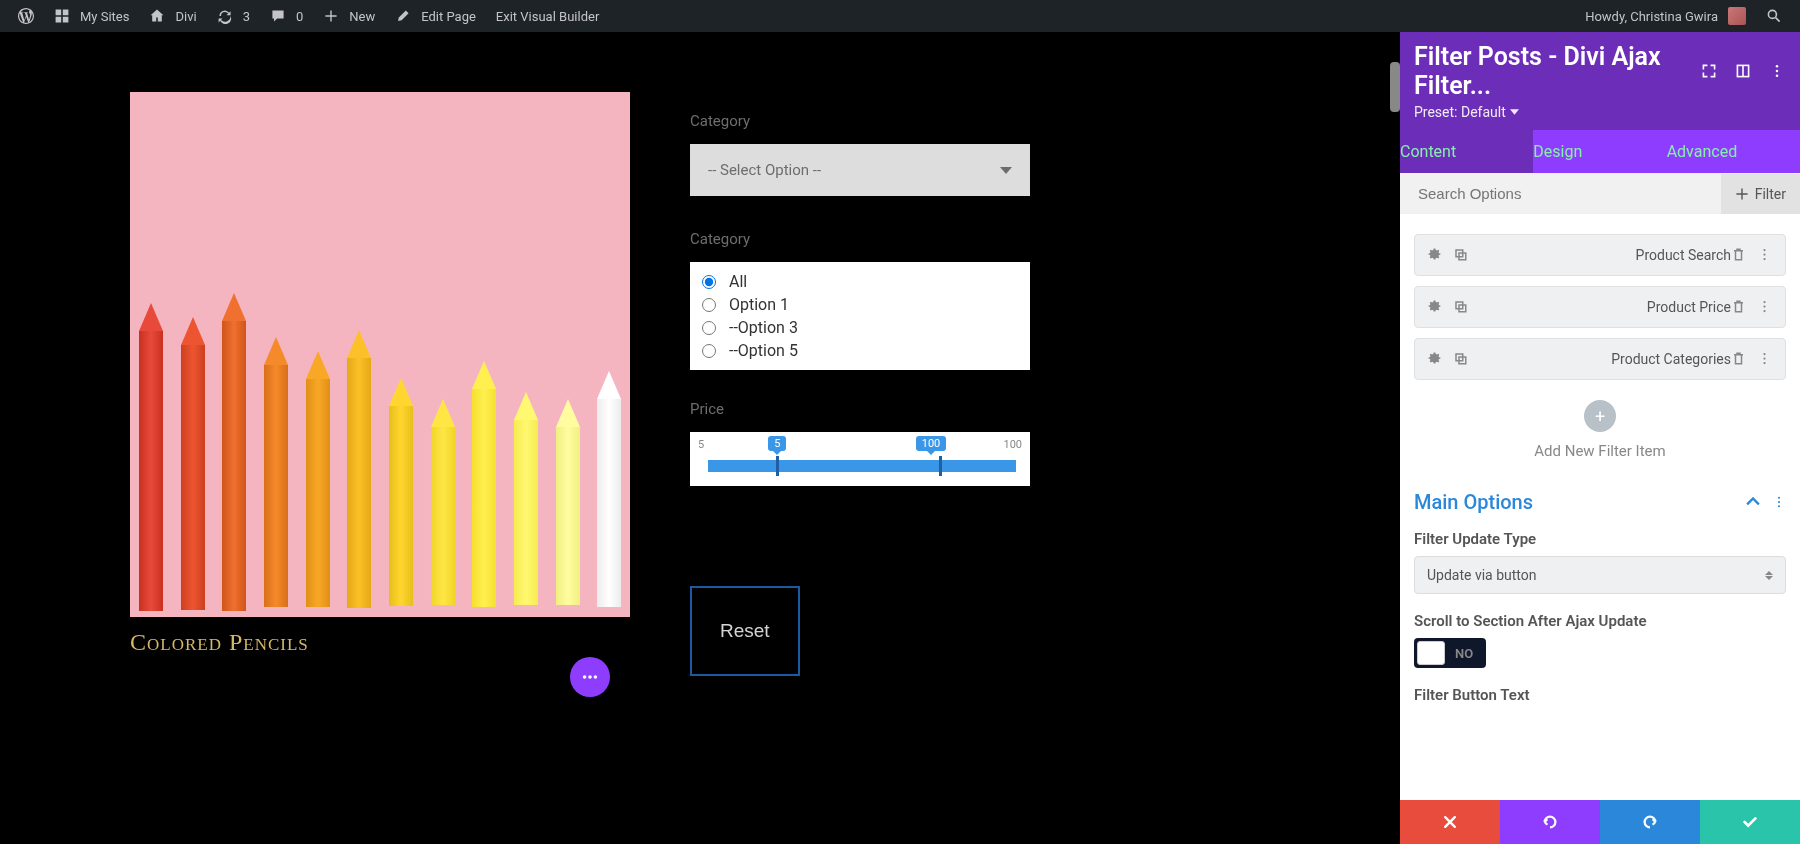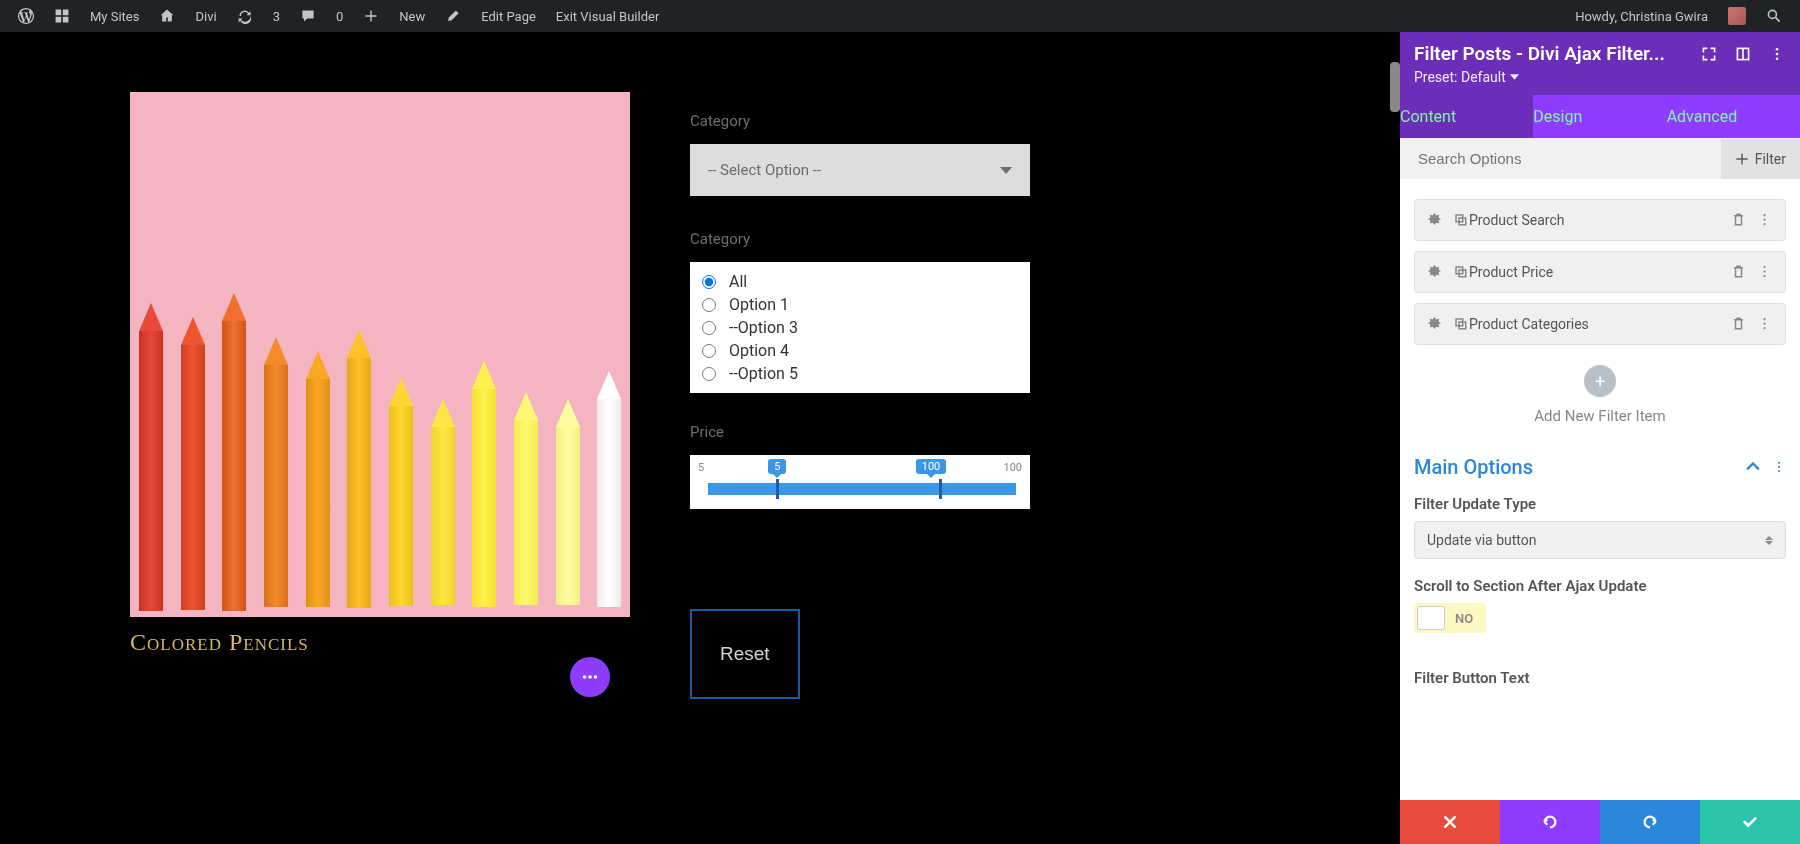--- a/index.html
+++ b/index.html
@@ -1,21 +1,21 @@
 <!DOCTYPE html>
 <html><head>
 <meta charset="utf-8">
 <style>
 * { margin: 0; padding: 0; box-sizing: border-box; }
 body { font-family: -apple-system, BlinkMacSystemFont, "Segoe UI", Roboto, sans-serif; background: #000; overflow: hidden; }
 
 
 .wp-adminbar { height: 32px; background: #1d2327; color: #c3c4c7; display: flex; align-items: center; padding: 0 8px; font-size: 13px; justify-content: space-between; }
 .wp-left, .wp-right { display: flex; align-items: center; gap: 0; }
-.wp-item { display: flex; align-items: center; gap: 20px; padding: 0 10px; cursor: pointer; height: 32px; }
+.wp-item { display: flex; align-items: center; gap: 10px; padding: 0 10px; cursor: pointer; height: 32px; }
 .wp-ico { width: 16px; height: 16px; display: inline-flex; align-items: center; justify-content: center; }
 .wp-avatar { width: 18px; height: 18px; border-radius: 2px; background: linear-gradient(135deg, #c77, #a55); }
 
 
 .main-wrap { display: flex; height: calc(100vh - 32px); }
 .canvas { flex: 1; background: #000; position: relative; overflow: hidden; }
 .canvas-scroll { position: absolute; right: 0; top: 30px; width: 10px; height: 50px; background: #888; border-radius: 4px; }
 
 .product-block { display: flex; gap: 60px; padding: 60px 130px 0; }
 .product-image { width: 500px; height: 525px; background: #f5b5c0; position: relative; overflow: hidden; }
@@ -42,52 +42,52 @@
 .slider-bubble::after { content:''; position:absolute; bottom:-4px; left:50%; transform:translateX(-50%); border-left:4px solid transparent; border-right:4px solid transparent; border-top:4px solid #3a97e8; }
 .slider-track { height: 12px; background: #3a97e8; margin: 6px 8px 0 12px; position: relative; }
 .slider-handle { position: absolute; width: 3px; height: 20px; background: #1f5fa8; top: -4px; }
 
 .reset-btn { border: 2px solid #1a5aa0; color: #d4d4d4; background: transparent; padding: 32px 28px; font-size: 19px; cursor: pointer; margin-top: 50px; }
 
 
 .sidebar { width: 400px; background: #f1f1f1; display: flex; flex-direction: column; height: 100%; }
 .sb-header { background: #6c2eb9; color: white; padding: 10px 14px; }
 .sb-title-row { display: flex; align-items: center; justify-content: space-between; }
-.sb-title { font-size: 19px; font-weight: 600; }
+.sb-title { font-size: 25px; font-weight: 600; }
 .sb-title-icons { display: flex; gap: 16px; align-items: center; }
 .sb-ico { width: 18px; height: 18px; cursor: pointer; display:flex; align-items:center; justify-content:center; }
 .sb-preset { font-size: 14px; margin-top: 4px; opacity: 0.9; display: flex; align-items: center; gap: 4px; }
 
 .sb-tabs { background: #8e3dff; display: flex; }
 .sb-tab { flex: 1; text-align: left; padding: 12px 0; color: #86efac; font-size: 16px; cursor: pointer; }
 .sb-tab.active { background: #6c2eb9; }
 
 .sb-search-row { display: flex; align-items: center; background: #f1f1f1; }
 .sb-search { flex: 1; padding: 12px 18px; border: none; background: transparent; font-size: 15px; outline: none; }
 .sb-add-filter { background: #e2e2e2; padding: 12px 14px; display: flex; align-items: center; gap: 6px; color: #555; font-size: 14px; cursor: pointer; }
 
 .sb-body { flex: 1; overflow-y: auto; padding: 20px 14px; background: white; }
 .filter-item { background: #eef0f2; border: 1px solid #e0e0e0; border-radius: 4px; padding: 12px; display: flex; align-items: center; justify-content: space-between; margin-bottom: 10px; }
 .filter-item-left, .filter-item-right { display: flex; align-items: center; gap: 10px; color: #777; }
-.filter-item-name { color: #555; font-size: 14px; flex:1; text-align:left; }
+.filter-item-name { color: #555; font-size: 14px; flex:1; text-align:right; }
 .sm-ico { width:16px; height:16px; cursor:pointer; }
 
 .add-new { text-align: center; margin: 20px 0 30px; }
 .add-new-btn { width: 32px; height: 32px; border-radius: 50%; background: #b8c0c8; display: inline-flex; align-items: center; justify-content: center; color: white; font-size: 18px; cursor: pointer; }
 .add-new-label { color: #888; font-size: 15px; margin-top: 10px; }
 
 .section-header { display: flex; align-items: center; justify-content: space-between; color: #2b87da; font-size: 20px; font-weight: 500; margin: 20px 0 16px; cursor: pointer; }
 .section-header-icons { display: flex; gap: 12px; align-items: center; color: #2b87da; }
 
 .opt-label { color: #555; font-size: 15px; font-weight: 600; margin-bottom: 8px; }
 .opt-select { background: #eef0f2; border: 1px solid #ddd; padding: 10px 12px; border-radius: 4px; display: flex; justify-content: space-between; align-items: center; color: #555; font-size: 14px; margin-bottom: 18px; cursor: pointer; }
 .sort-caret { display:flex; flex-direction:column; gap:1px; }
 .sort-caret span { width:0; height:0; border-left:4px solid transparent; border-right:4px solid transparent; }
 
-.toggle { display: inline-flex; align-items: center; background: #fef9c3; border-radius: 4px; padding: 3px; margin-bottom: 36px; }
+.toggle { display: inline-flex; align-items: center; background: #0f172a; border-radius: 4px; padding: 3px; margin-bottom: 18px; }
 .toggle-knob { width: 28px; height: 24px; background: white; border-radius: 3px; border: 1px solid #ccc; }
 .toggle-label { padding: 0 10px; color: #888; font-size: 13px; font-weight: 600; }
 
 .sb-footer { display: flex; height: 44px; }
 .sb-foot-btn { flex: 1; display: flex; align-items: center; justify-content: center; color: white; cursor: pointer; font-size: 16px; }
 .fbtn-red { background: #e74c3c; }
 .fbtn-purple { background: #8e3dff; }
 .fbtn-blue { background: #2b87da; }
 .fbtn-green { background: #29c4a9; }
 
@@ -236,24 +236,20 @@
           <label class="radio-row">
               <input type="radio" name="cat" style="">
               <span>Option 1</span>
             </label>
           <label class="radio-row">
               <input type="radio" name="cat" style="">
               <span>--Option 3</span>
             </label>
           <label class="radio-row">
               <input type="radio" name="cat" style="">
-              <span>Option 4</span>
-            </label>
-          <label class="radio-row">
-              <input type="radio" name="cat" style="">
               <span>--Option 5</span>
             </label>
         </div>
 
         <div class="filter-label">Price</div>
         <div class="price-slider">
           <div class="slider-labels">
             <span>5</span>
             <span class="slider-bubble" style="left:22%">5</span>
             <span class="slider-bubble" style="left:67%">100</span>

